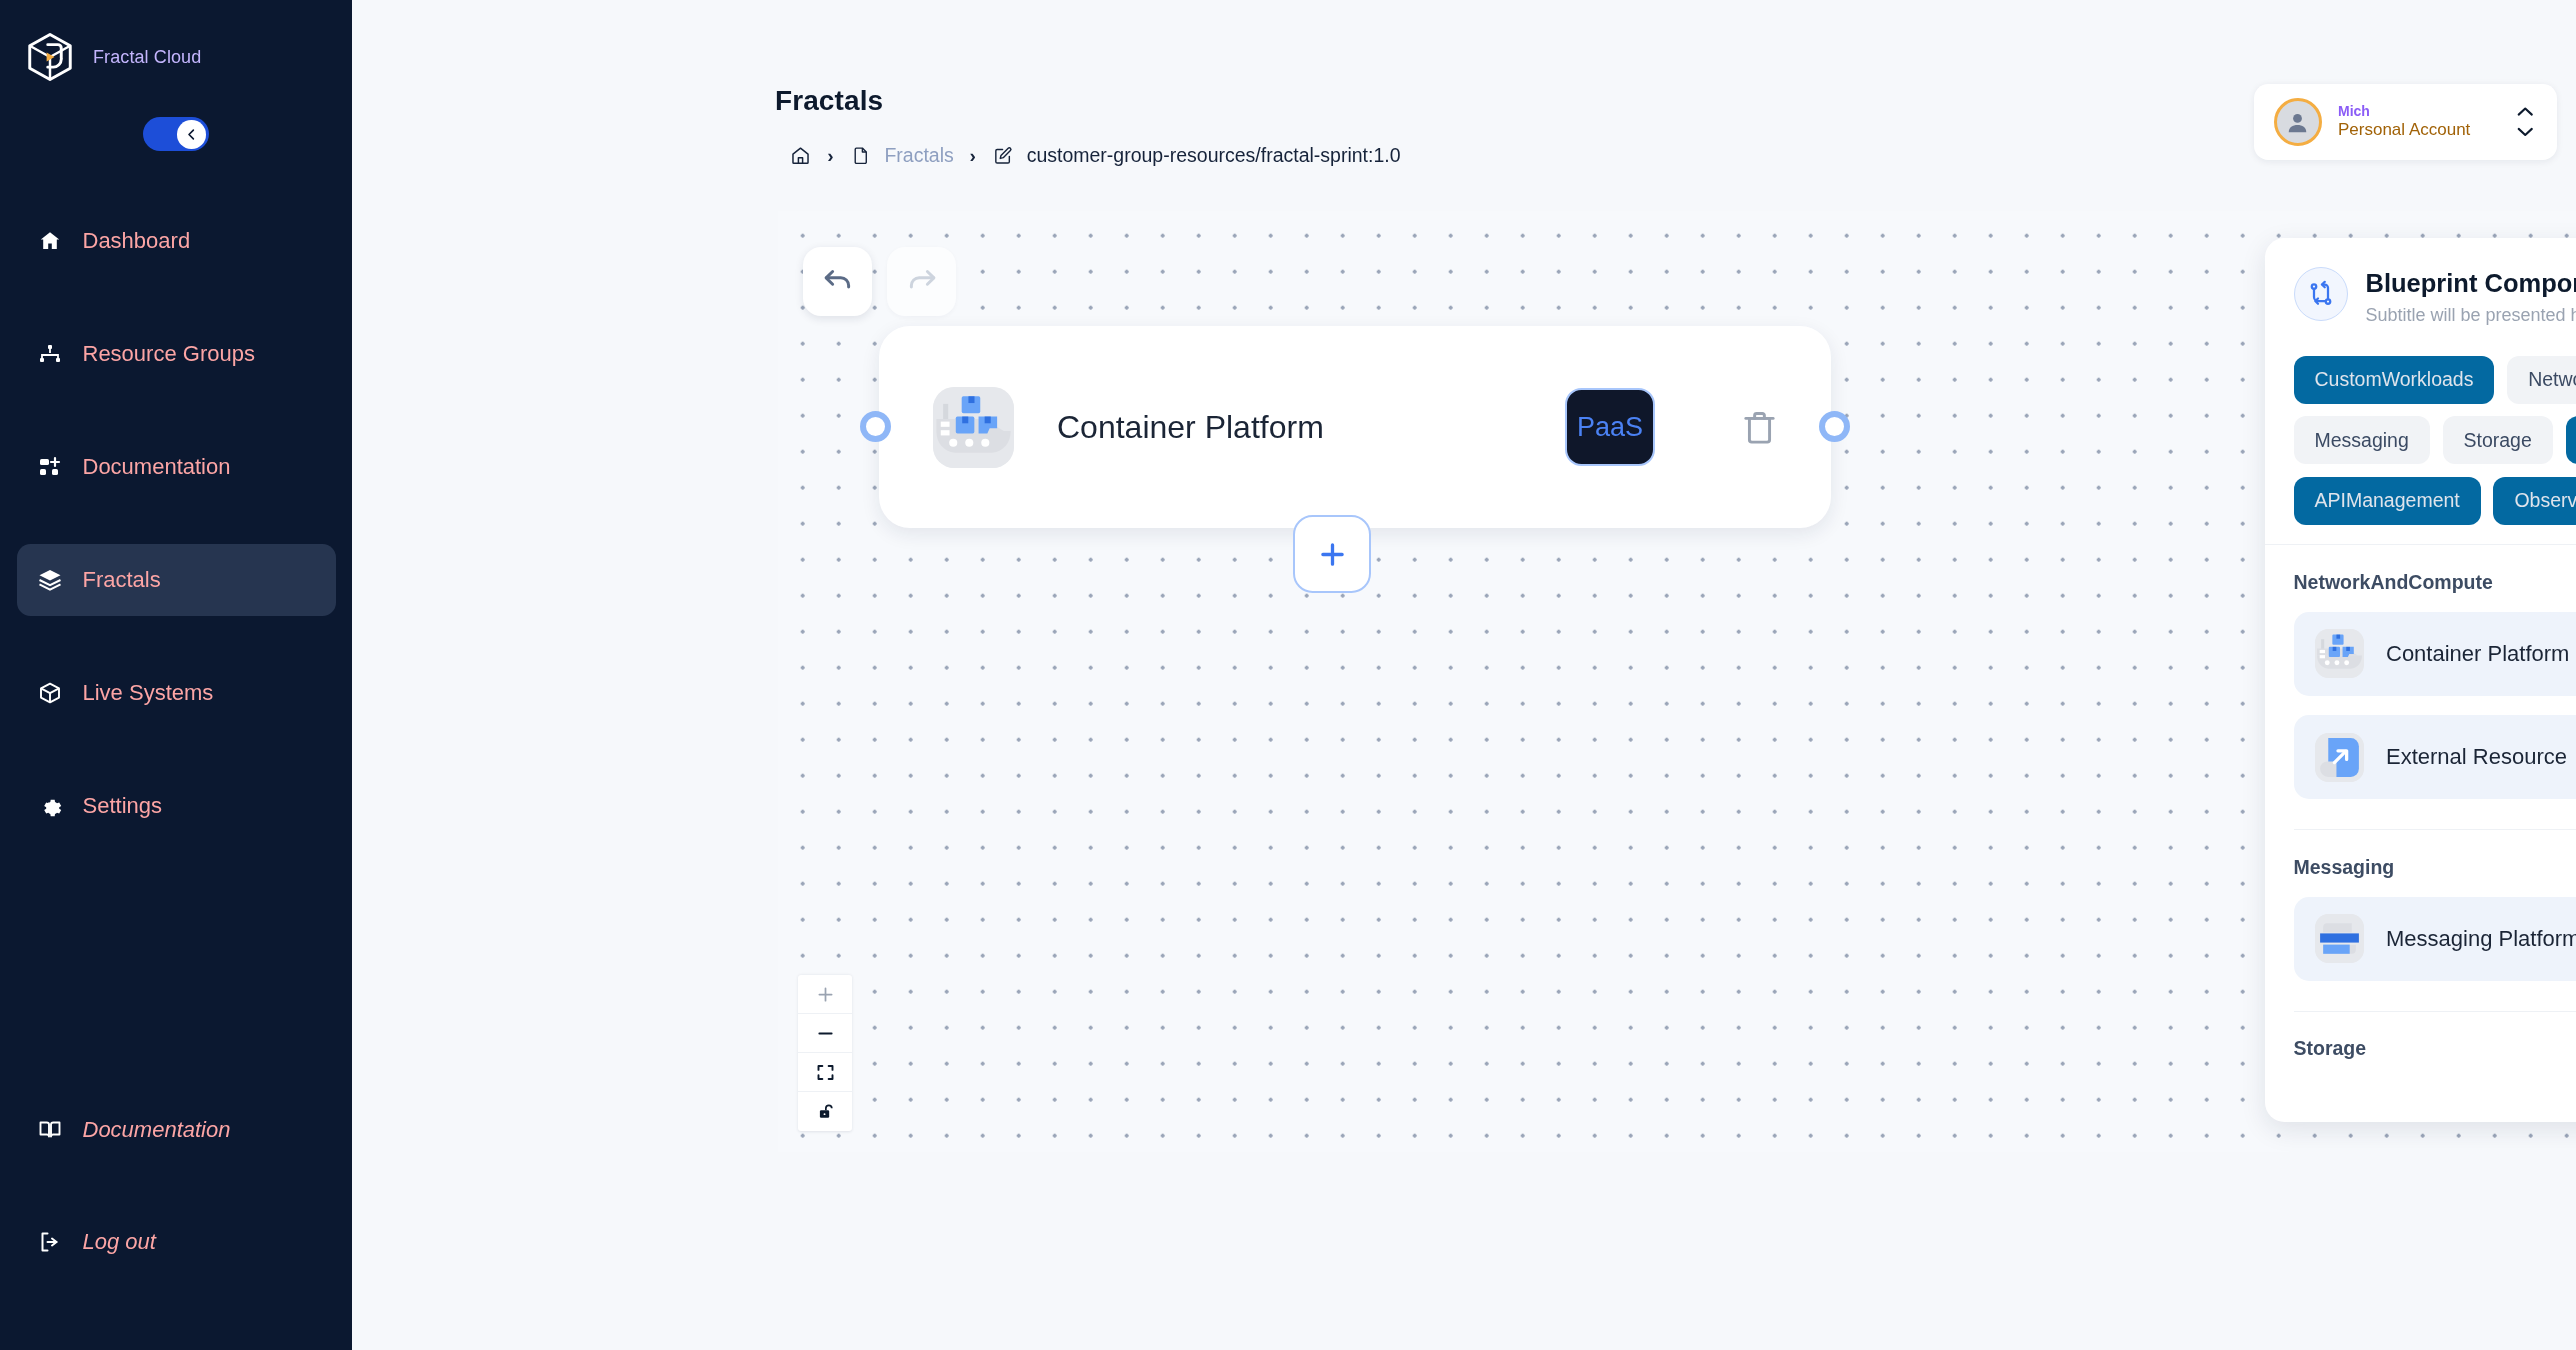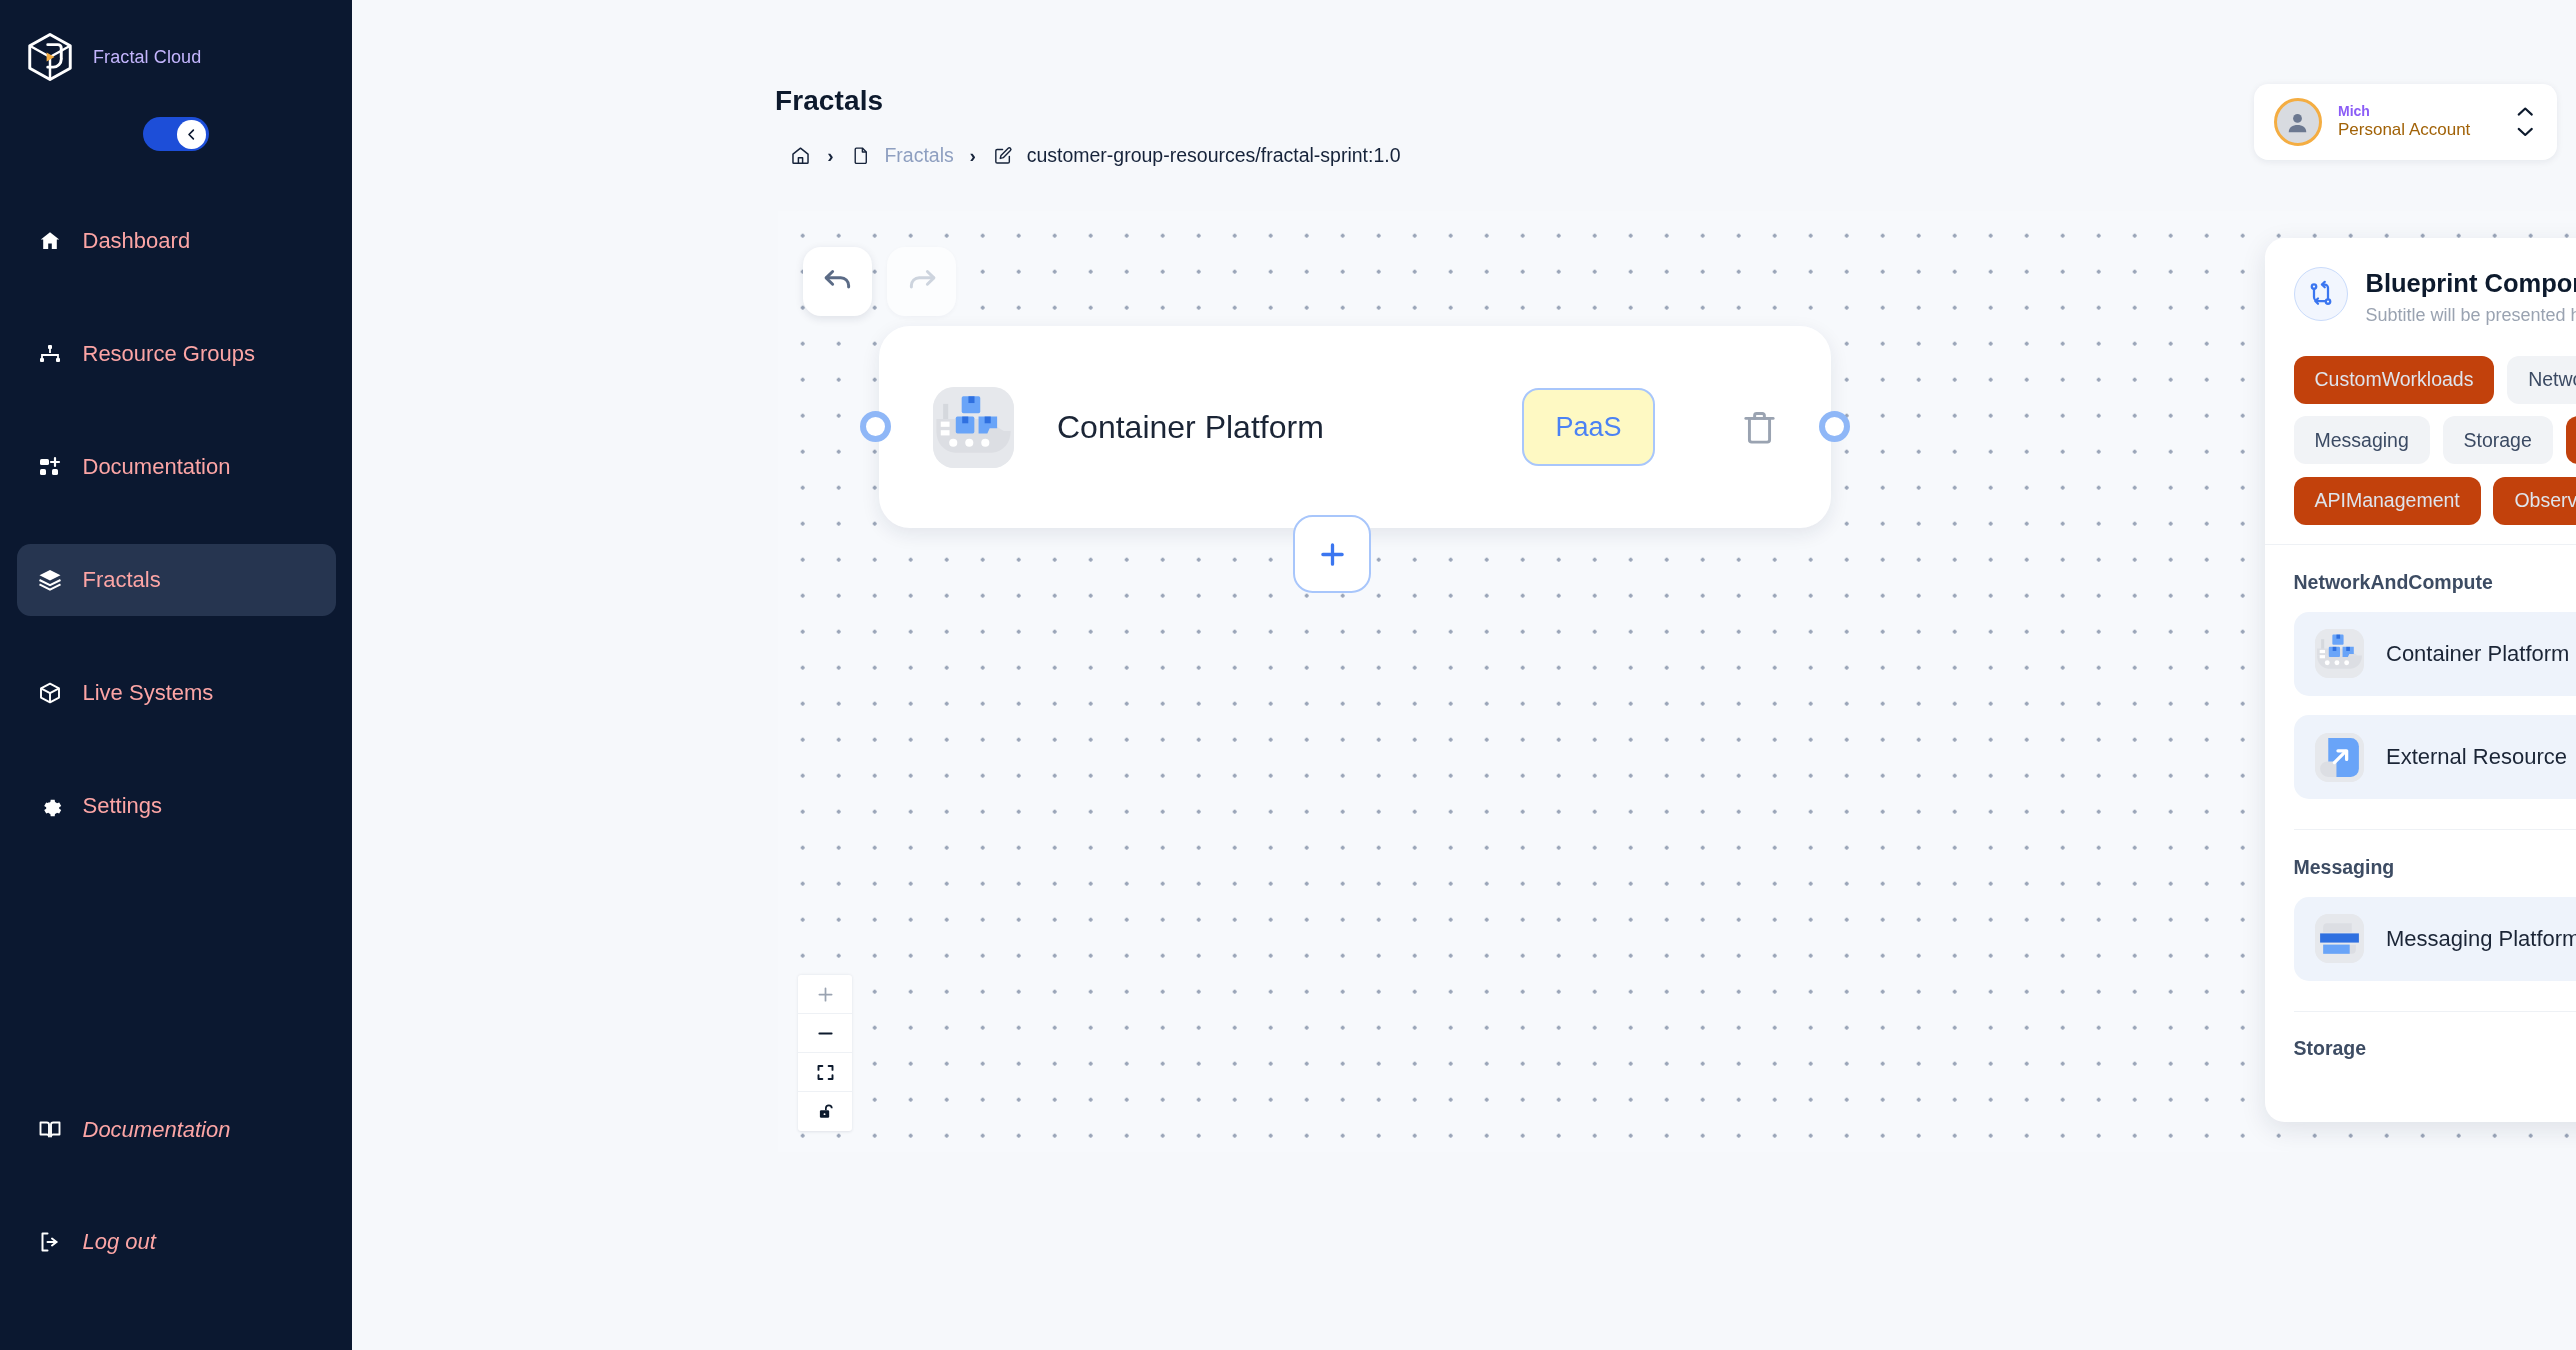--- a/index.html
+++ b/index.html
@@ -112,22 +112,22 @@
     background: #fff; border-radius: 31px;
     box-shadow: 0 6px 19.5px rgba(17,34,64,.09);
     display:flex; align-items:center; padding-left: 54px; gap: 43px;
   }
   .node-icon {
     width: 81px; height: 81px; flex: 0 0 81px; border-radius: 21px;
     background: #e6e8ec; display:flex; align-items:center; justify-content:center; overflow:hidden;
   }
   .node-title { font-size: 32px; color: #1b2536; flex: 1 1 auto; }
   .node-badge {
-    width: 133px; height: 78px; border-radius: 16.5px;
-    background: #fef9c3; border: 2.2px solid #a8c6fb;
+    width: 90px; height: 78px; border-radius: 16.5px;
+    background: #0f172a; border: 2.2px solid #a8c6fb;
     display:flex; align-items:center; justify-content:center;
     font-size: 27px; color: #4b82f4; margin-right: 30px; cursor: pointer;
   }
   .node-trash { width: 63px; margin-right: 40px; display:flex; align-items:center; justify-content:center; cursor:pointer; }
 
   .handle {
     position: absolute; width: 31px; height: 31px; border-radius: 50%;
     background: #ffffff; border: 6.7px solid #8fb7f7; top: 85px;
   }
   .handle.left { left: -19px; }
@@ -169,21 +169,21 @@
   .panel-head-text { padding-top: 1.5px; }
   .panel-title { font-size: 25.5px; font-weight: bold; color: #0d1a2d; line-height: 1.2; }
   .panel-sub { font-size: 18px; color: #9aa3b1; margin-top: 6px; }
 
   .chips { padding: 7.5px 28.5px 19.5px 28.5px; display:flex; flex-wrap: wrap; gap: 12.7px 12.7px; }
   .chip {
     height: 48px; padding: 0 21px; border-radius: 12px;
     display:flex; align-items:center; font-size: 19.5px; cursor:pointer;
     background: #f1f3f6; color: #3b4a63;
   }
-  .chip.dim { background: #c2410c; color: #dfe4ec; cursor: default; }
+  .chip.dim { background: #0369a1; color: #dfe4ec; cursor: default; }
 
   .panel-body { flex: 1 1 auto; position: relative; overflow: hidden; border-top: 0.7px solid #eef1f5; }
   .panel-scroll { position:absolute; inset:0; padding: 25.5px 30px 0 28.5px; }
   .group-title { font-size: 19.5px; font-weight: bold; color: #3d4c63; margin-bottom: 18px; }
   .group { margin-bottom: 30px; }
   .comp-row {
     height: 84px; border-radius: 15px; background: #eef3fb;
     display:flex; align-items:center; padding: 0 19.5px 0 21px; gap: 22.5px;
     margin-bottom: 19.5px; cursor: pointer;
   }

